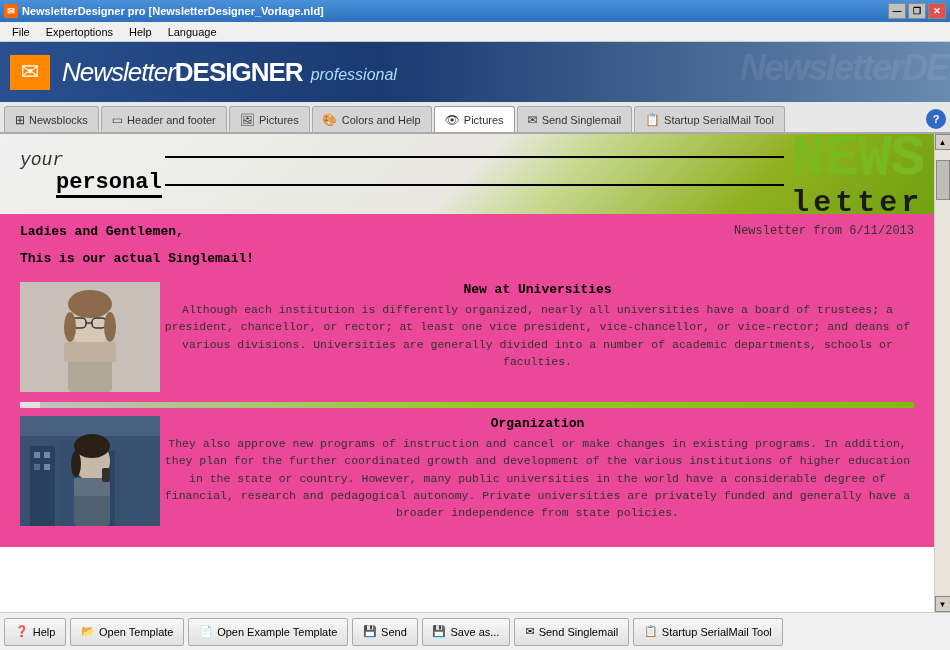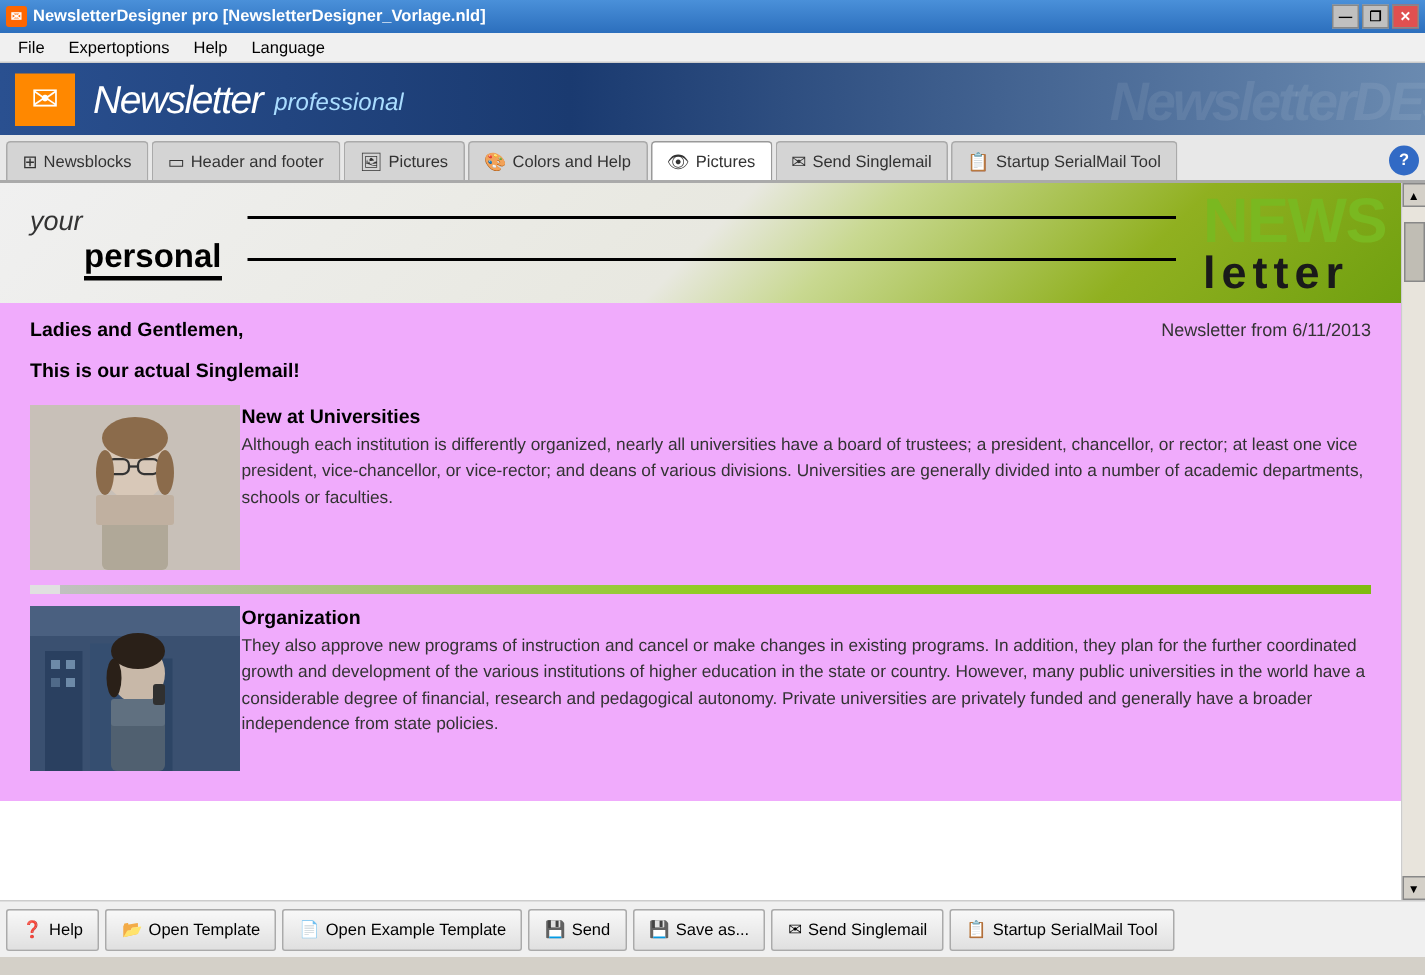--- a/index.html
+++ b/index.html
@@ -40,21 +40,21 @@
     .menu-item {
       padding: 2px 8px;
       font-size: 11px;
       cursor: pointer;
       color: #000;
     }
 
     
     .app-header {
       background: linear-gradient(to right, #2a5090 0%, #1a3a70 40%, #6a8ab0 100%);
-      height: 48px;
+      height: 60px;
       display: flex;
       align-items: center;
       padding: 0 10px;
       position: relative;
       overflow: hidden;
     }
     .app-logo-icon {
       width: 40px; height: 35px;
       background: #ff8800;
       display: flex; align-items: center; justify-content: center;
@@ -177,22 +177,23 @@
       background: #c0bdb4;
       border: 1px solid #888;
       position: absolute;
       top: 10px;
       left: 1px;
     }
 
     
     .newsletter-content {
       padding: 0;
-      background: #f0abfc;
+      background: #ec4899;
       max-width: 100%;
+      font-family: Liberation Mono, monospace;
     }
 
     
     .nl-header {
       width: 100%;
       height: 80px;
       background: linear-gradient(135deg, #f0f0f0 0%, #e8e8e0 50%, #c8d890 60%, #90b020 80%, #70a010 100%);
       position: relative;
       overflow: hidden;
       display: flex;
@@ -217,21 +218,20 @@
       margin-left: 36px;
     }
 
     
     .nl-body {
       padding: 10px 20px;
     }
     .nl-greeting-row {
       display: flex;
       justify-content: space-between;
-      align-items: center;
       margin-bottom: 12px;
       gap: 48px;
     }
     .nl-greeting {
       font-size: 13px;
       font-weight: bold;
       color: #000;
     }
     .nl-date {
       font-size: 12px;
@@ -242,20 +242,21 @@
       font-weight: bold;
       color: #000;
       margin-bottom: 16px;
     }
 
     
     .nl-article {
       display: flex;
       gap: 1px;
       margin-bottom: 10px;
+      text-align: center;
     }
     .nl-article-img {
       width: 140px;
       min-width: 140px;
       height: 110px;
       background: linear-gradient(135deg, #c8d0c0 0%, #a0b090 30%, #808890 60%, #d0c8b8 100%);
       display: flex;
       align-items: center;
       justify-content: center;
       overflow: hidden;
@@ -334,20 +335,21 @@
   <div class="menu-item">File</div>
   <div class="menu-item">Expertoptions</div>
   <div class="menu-item">Help</div>
   <div class="menu-item">Language</div>
 </div>
 
 <div class="app-header">
   <div class="app-logo-icon"></div>
   <div style="display:flex;align-items:baseline;gap:0">
     <span class="app-logo-text" style="font-style:italic;color:white;font-size:26px;">Newsletter</span>
+    <span class="app-logo-text" style="font-style:normal;font-weight:bold;text-transform:uppercase;color:white;font-size:26px;">DESIGNER</span>
     <span class="app-logo-pro">professional</span>
   </div>
   <div class="header-watermark">NewsletterDES</div>
 </div>
 
 <div class="toolbar">
   <div class="toolbar-tab">
     <span class="tab-icon">⊞</span>
     <span>Newsblocks</span>
   </div>
@@ -385,21 +387,21 @@
       <div class="nl-header">
         <div class="nl-header-left">
           <div class="nl-header-your">your</div>
           <div class="nl-header-personal">personal</div>
         </div>
 
         <div style="position:absolute;left:165px;right:150px;top:22px;height:2px;background:#000;"></div>
         <div style="position:absolute;left:165px;right:150px;top:50px;height:2px;background:#000;"></div>
 
         <div style="position:absolute;right:10px;top:0;bottom:0;display:flex;flex-direction:column;align-items:flex-start;justify-content:center;">
-          <div style="font-size:42px;font-weight:bold;color:#7ab820;line-height:1;letter-spacing:-1px;">NEWS</div>
+          <div style="font-size:57px;font-weight:bold;color:#7ab820;line-height:1;letter-spacing:-1px;">NEWS</div>
           <div style="font-size:30px;font-weight:bold;color:#1a1a1a;line-height:1;letter-spacing:4px;">letter</div>
         </div>
       </div>
 
       <div class="nl-body">
         <div class="nl-greeting-row">
           <span class="nl-greeting">Ladies and Gentlemen,</span>
           <span class="nl-date">Newsletter from 6/11/2013</span>
         </div>
         <div class="nl-tagline">This is our actual Singlemail!</div>

